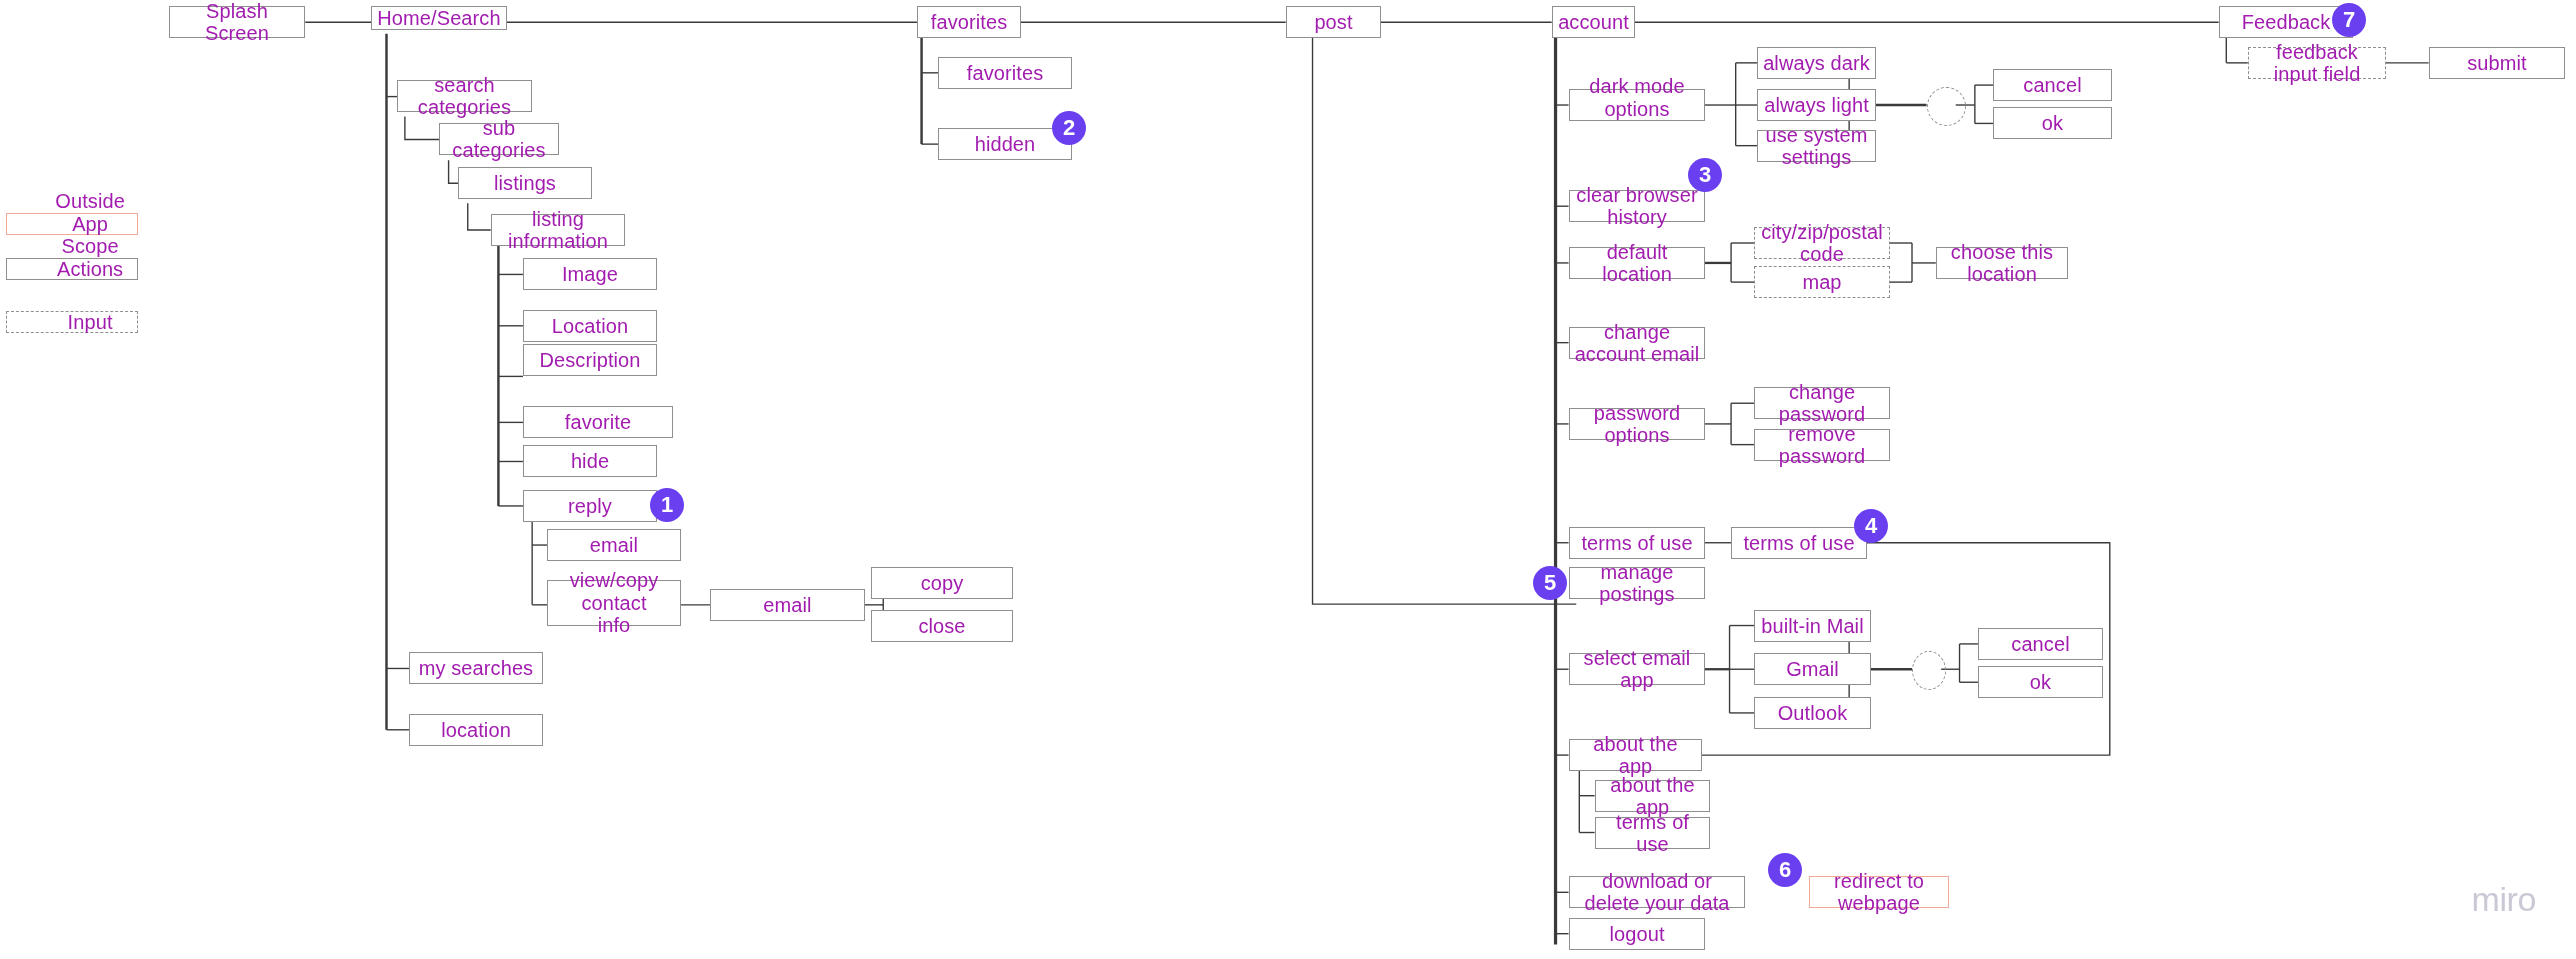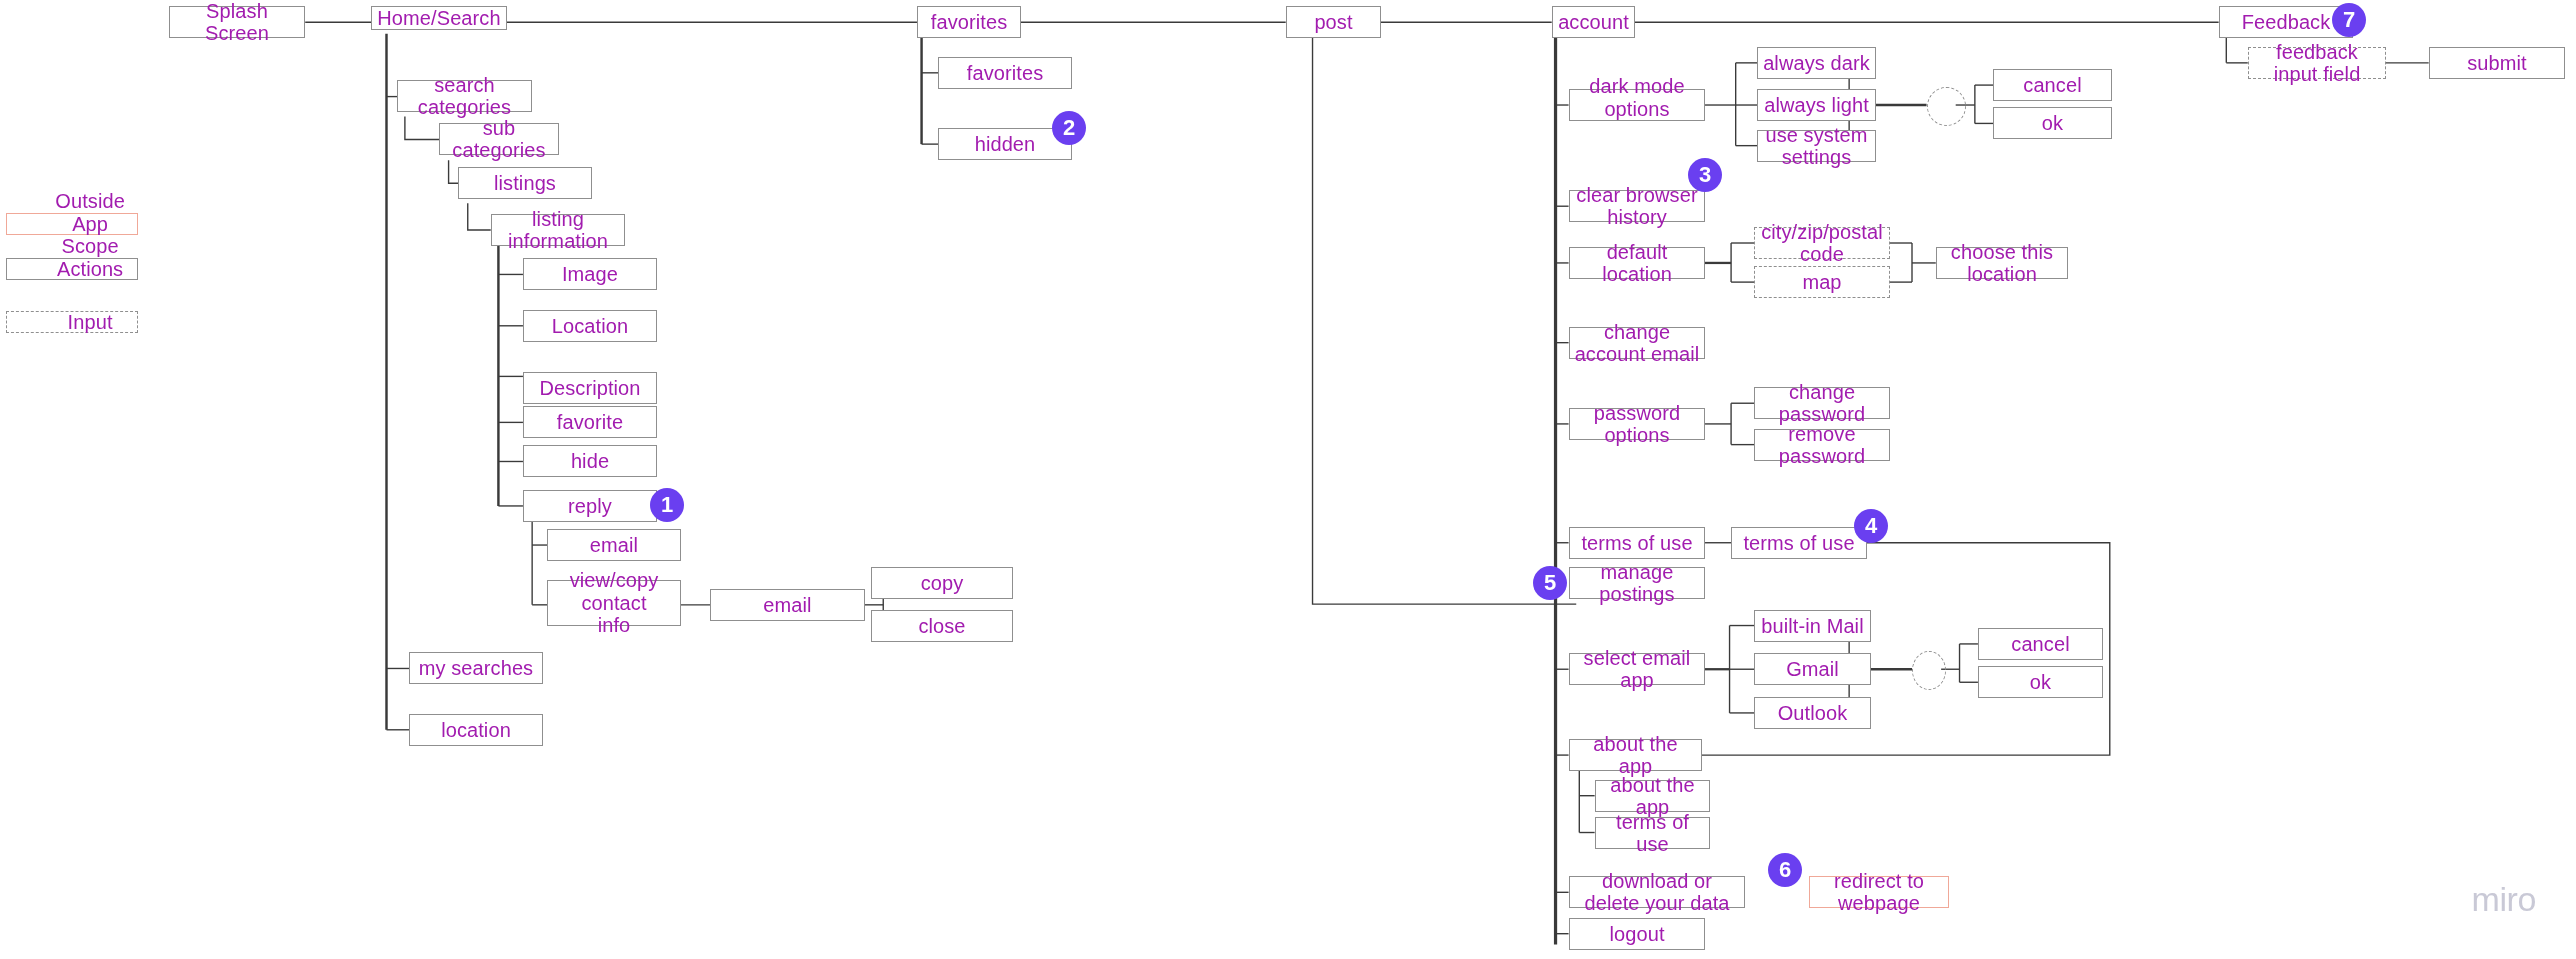--- a/index.html
+++ b/index.html
@@ -244,25 +244,25 @@
   </div>
 
   <div class="node" style="left:523px; top:258px; width:134px; height:32px;">
     <span class="lbl">Image</span>
   </div>
 
   <div class="node" style="left:523px; top:310px; width:134px; height:32px;">
     <span class="lbl">Location</span>
   </div>
 
-  <div class="node" style="left:523px; top:372px; width:134px; height:32px;">
+  <div class="node" style="left:523px; top:344px; width:134px; height:32px;">
     <span class="lbl">Description</span>
   </div>
 
-  <div class="node" style="left:523px; top:406px; width:134px; height:32px;">
+  <div class="node" style="left:523px; top:406px; width:150px; height:32px;">
     <span class="lbl">favorite</span>
   </div>
 
   <div class="node" style="left:523px; top:445px; width:134px; height:32px;">
     <span class="lbl">hide</span>
   </div>
 
   <div class="node" style="left:523px; top:490px; width:134px; height:32px;">
     <span class="lbl">reply</span>
   </div>

